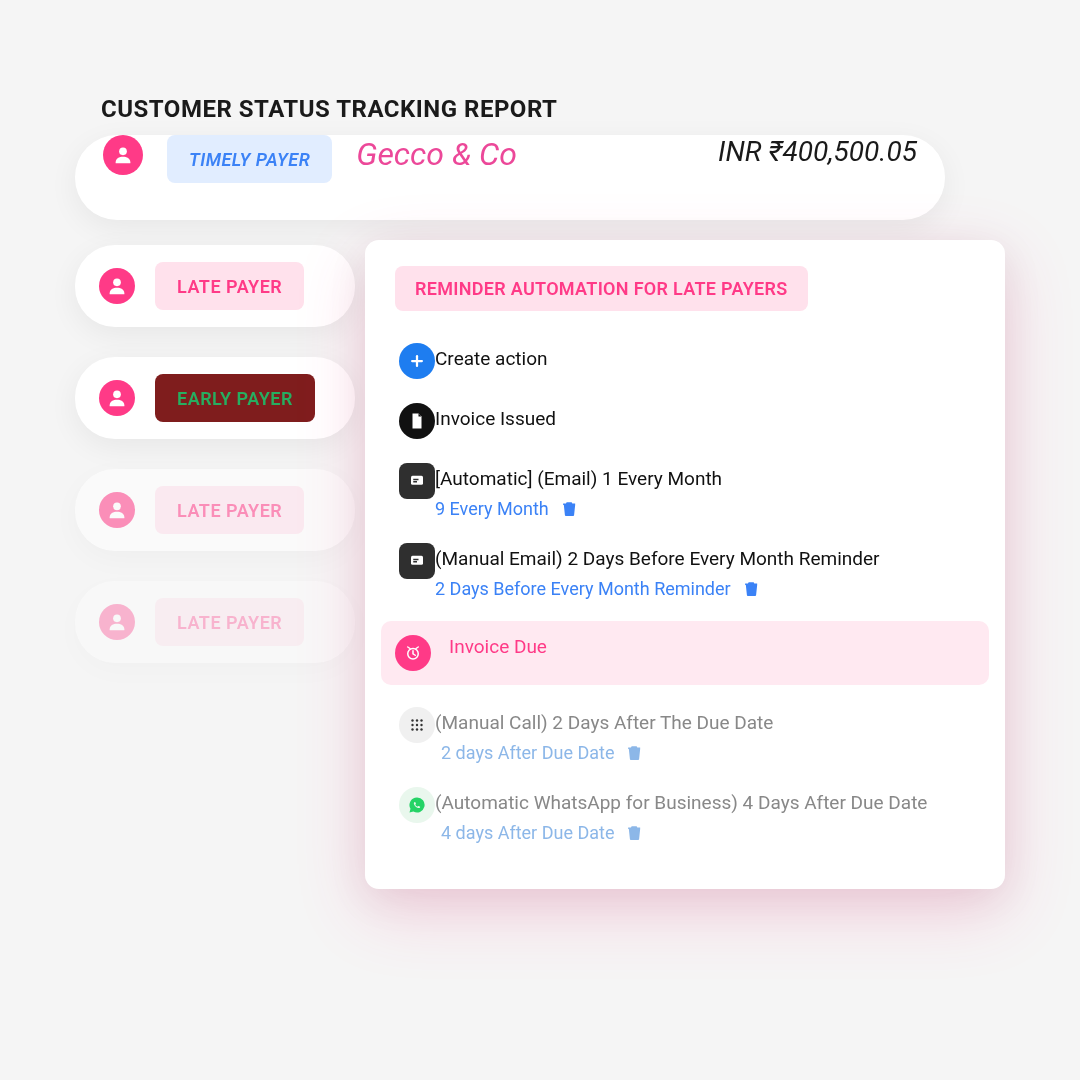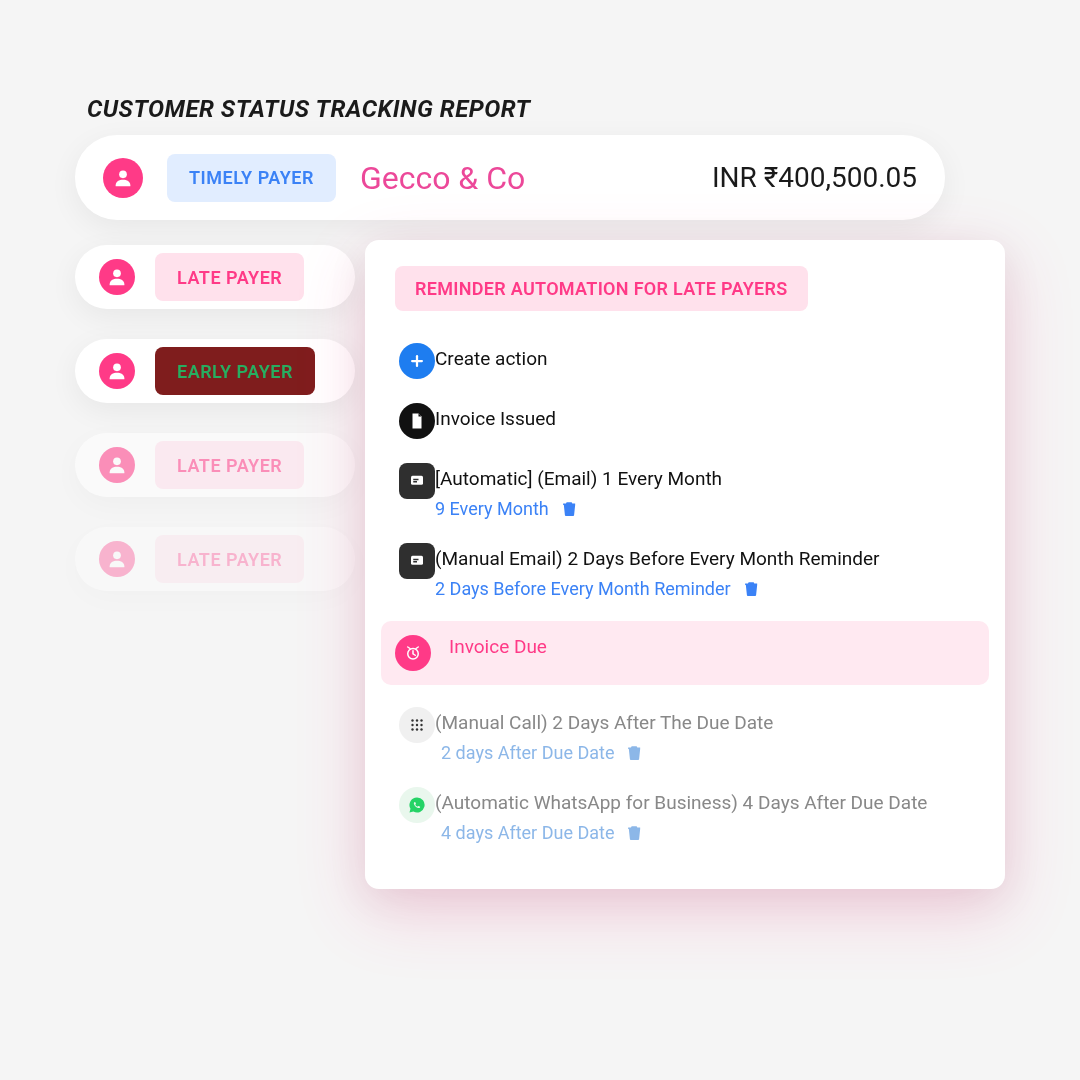--- a/index.html
+++ b/index.html
@@ -12,42 +12,41 @@
     position: relative;
     overflow: hidden;
   }
   .canvas {
     position: relative;
     width: 1080px;
     height: 1080px;
   }
   .page-title {
     position: absolute;
-    left: 87px;
+    left: 101px;
     top: 95px;
     font-size: 24px;
     font-weight: 700;
     letter-spacing: 0.5px;
     color: #1a1a1a;
-    font-style: italic;
   }
   
   .top-card {
     position: absolute;
     left: 75px;
     top: 135px;
     width: 870px;
     height: 85px;
     background: #fff;
     border-radius: 42px;
     box-shadow: 0 8px 30px rgba(0,0,0,.06);
     display: flex;
-    align-items: center;
     padding: 0 28px;
     gap: 24px;
+    font-style: italic;
   }
   .avatar {
     width: 40px; height: 40px;
     border-radius: 50%;
     background: #ff3a87;
     display: flex; align-items: center; justify-content: center;
     flex: 0 0 40px;
   }
   .avatar svg { width: 22px; height: 22px; fill: #fff; }
   .badge {
@@ -78,21 +77,21 @@
   .status-rows {
     position: absolute;
     left: 75px;
     top: 245px;
     width: 280px;
     display: flex;
     flex-direction: column;
     gap: 30px;
   }
   .status-row {
-    height: 64px;
+    height: 82px;
     background: #fff;
     border-radius: 40px;
     box-shadow: 0 8px 30px rgba(0,0,0,.06);
     display: flex;
     align-items: center;
     padding-left: 24px;
     gap: 20px;
   }
   .status-row .avatar { width: 36px; height: 36px; flex: 0 0 36px; }
   .fade1 { opacity: .55; }

